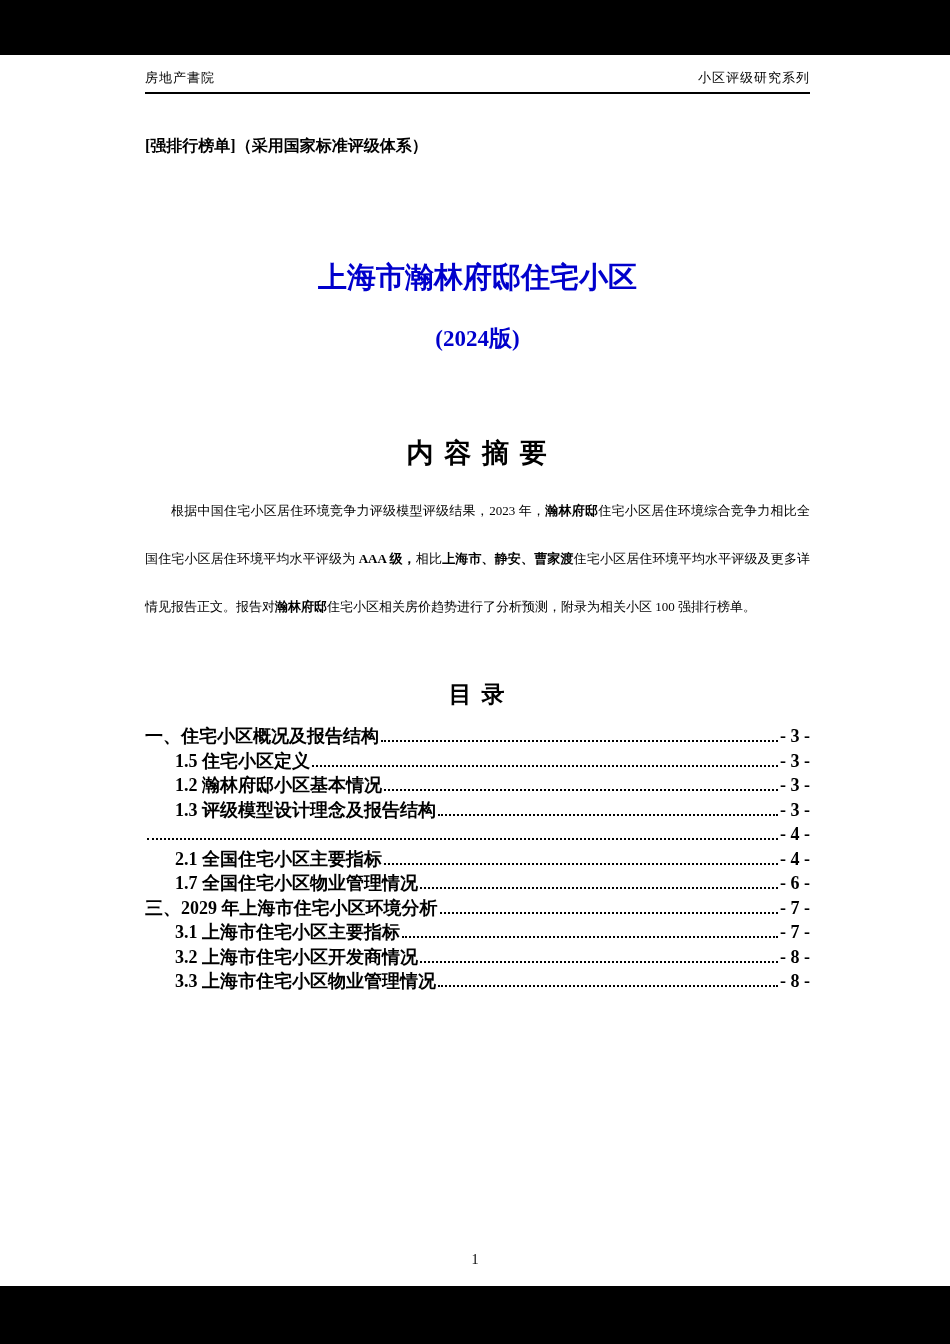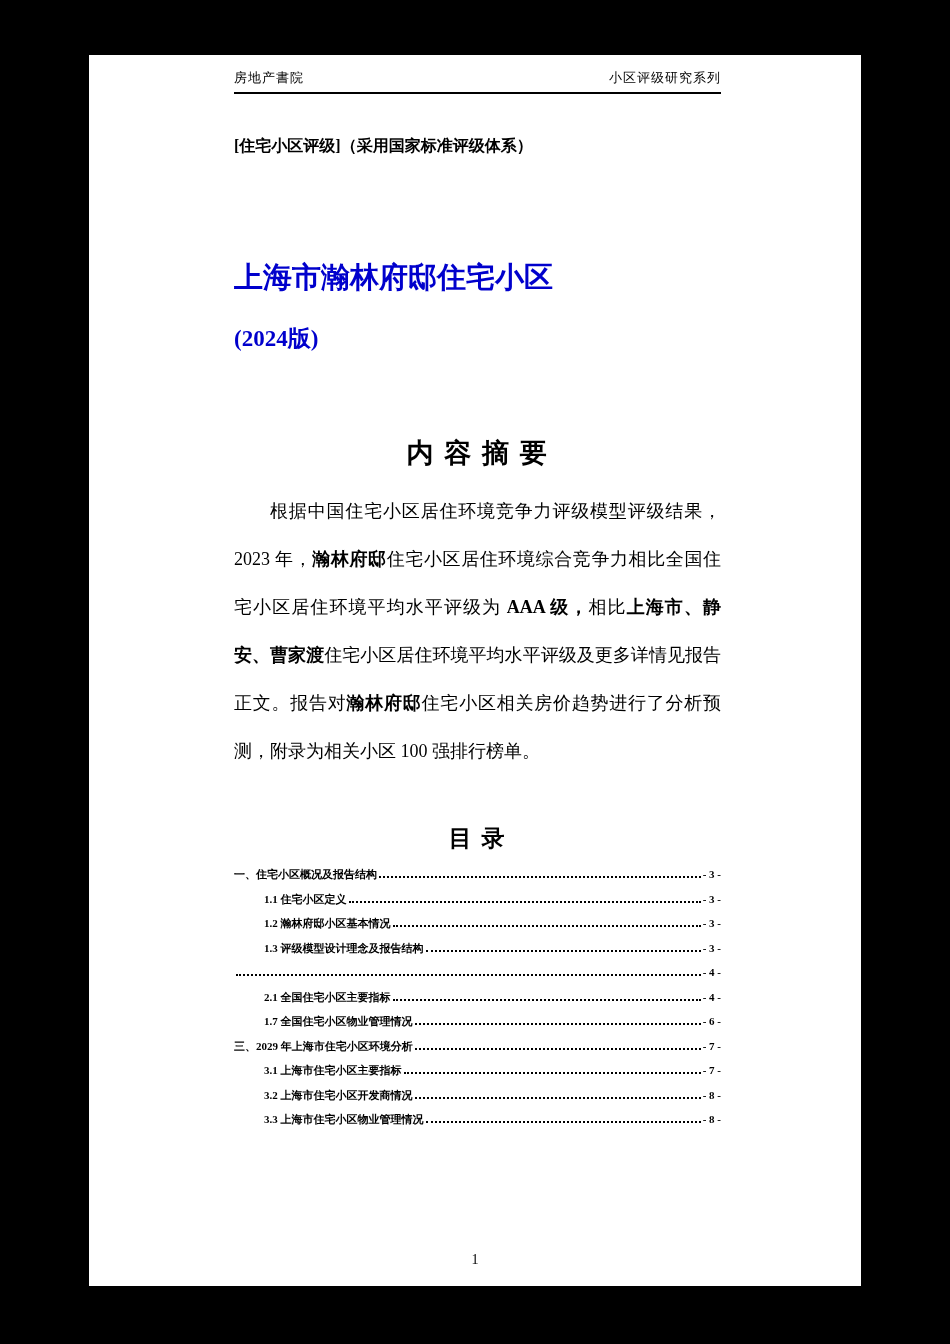--- a/index.html
+++ b/index.html
@@ -3,21 +3,21 @@
 <meta charset="utf-8">
 <style>
   * { margin: 0; padding: 0; box-sizing: border-box; }
   html, body { background: #000; }
   body {
     font-family: "Liberation Serif", "DejaVu Serif", serif;
     color: #000;
   }
   .canvas {
     position: relative;
-    width: 772px;
+    width: 950px;
     height: 1344px;
     background: #000;
     margin: 0 auto;
     overflow: hidden;
     border-radius: 28px;
   }
   .page {
     position: absolute;
     top: 55px;
     bottom: 58px;
@@ -38,20 +38,21 @@
     height: 2px;
     background: #000;
   }
   .tagline {
     margin-top: 42px;
     font-size: 16px;
     font-weight: bold;
   }
   .title-block {
     margin-top: 88px;
+    text-align: center;
     color: var(--title-color, #0000cc);
     font-weight: bold;
   }
   .t-line {
     display: block;
     font-size: 29px;
     line-height: 64px;
   }
   .t-version {
     font-size: 23px;
@@ -59,36 +60,36 @@
   }
   .abstract-heading {
     margin-top: 66px;
     text-align: center;
     font-size: 27px;
     font-weight: bold;
     letter-spacing: 2px;
   }
   .abstract {
     margin-top: 16px;
-    font-size: 18px;
+    font-size: 13px;
     line-height: 48px;
     text-align: justify;
     text-indent: 2em;
   }
   .abstract .b { font-weight: bold; }
   .toc-heading {
     margin-top: 48px;
     text-align: center;
     font-size: 23px;
     font-weight: bold;
     letter-spacing: 2px;
   }
   .toc {
-    margin-top: 8px;
-    font-size: 11px;
+    margin-top: 14px;
+    font-size: 18px;
     font-weight: bold;
   }
   .toc-row {
     display: flex;
     align-items: baseline;
     line-height: 24.5px;
   }
   .toc-row.level-1 { padding-left: 30px; }
   .toc-label { white-space: nowrap; }
   .dots {
@@ -112,21 +113,21 @@
 
 <div class="canvas">
   <div class="page">
 
     <div class="header">
       <span>房地产書院</span>
       <span>小区评级研究系列</span>
     </div>
     <div class="header-rule"></div>
 
-    <p class="tagline">[住宅小区评级]（采用国家标准评级体系）</p>
+    <p class="tagline">[强排行榜单]（采用国家标准评级体系）</p>
 
     <h1 class="title-block">
       <span class="t-line">上海市瀚林府邸住宅小区</span>
       <span class="t-line t-version">(2024版)</span>
     </h1>
 
     <h2 class="abstract-heading">内 容 摘 要</h2>
 
     <p class="abstract"><span>根据中国住宅小区居住环境竞争力评级模型评级结果，2023 年，</span><span class="b">瀚林府邸</span><span>住宅小区居住环境综合竞争力相比全国住宅小区居住环境平均水平评级为 </span><span class="b">AAA 级，</span><span>相比</span><span class="b">上海市、静安、曹家渡</span><span>住宅小区居住环境平均水平评级及更多详情见报告正文。报告对</span><span class="b">瀚林府邸</span><span>住宅小区相关房价趋势进行了分析预测，附录为相关小区 100 强排行榜单。</span></p>
 
@@ -134,21 +135,21 @@
 
     <div class="toc">
 
         <div class="toc-row level-0">
           <span class="toc-label">一、住宅小区概况及报告结构</span>
           <span class="dots"></span>
           <span class="toc-page">- 3 -</span>
         </div>
 
         <div class="toc-row level-1">
-          <span class="toc-label">1.1 住宅小区定义</span>
+          <span class="toc-label">1.5 住宅小区定义</span>
           <span class="dots"></span>
           <span class="toc-page">- 3 -</span>
         </div>
 
         <div class="toc-row level-1">
           <span class="toc-label">1.2 瀚林府邸小区基本情况</span>
           <span class="dots"></span>
           <span class="toc-page">- 3 -</span>
         </div>
 

